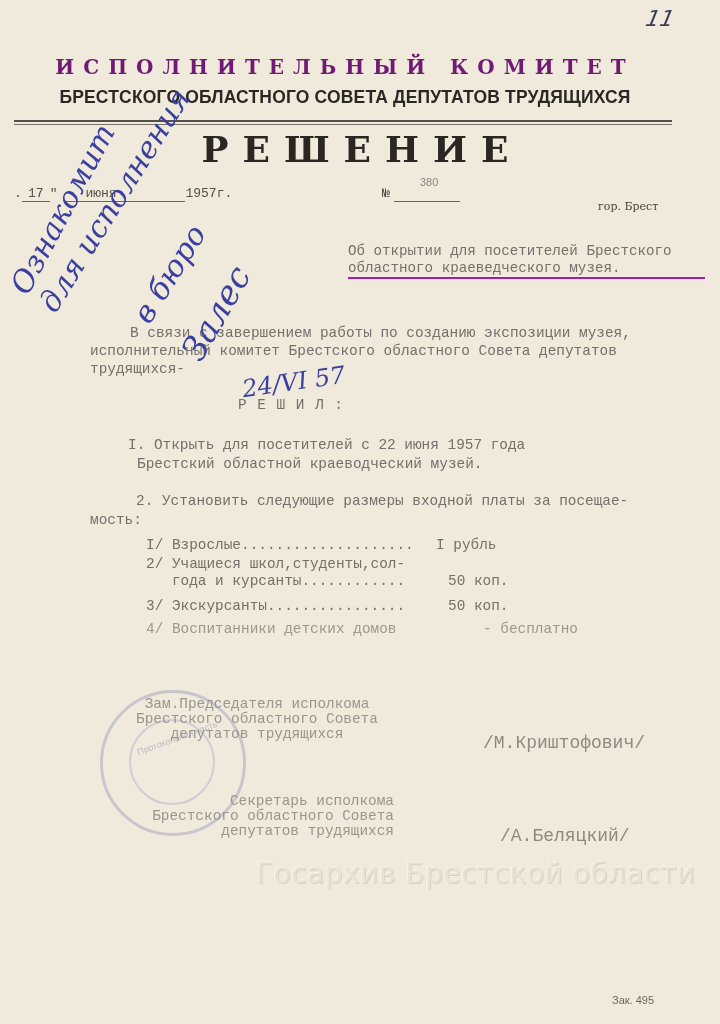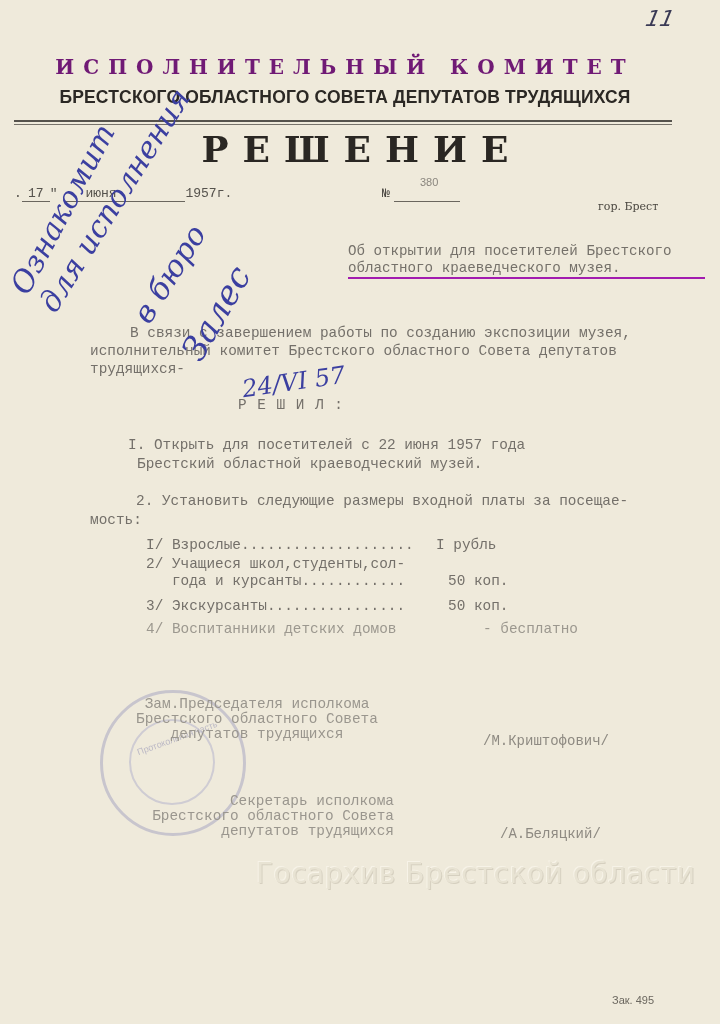--- a/index.html
+++ b/index.html
@@ -19,21 +19,21 @@
   .meta { top: 186px; font-size: 13px; color: #55524c; }
   .uline { border-bottom: 1px solid #6a665e; display: inline-block; }
   .num { left: 382px; top: 186px; font-size: 13px; color: #3d3a35; }
   .num .val { position: absolute; left: 38px; top: -10px; font-family: "Liberation Sans", sans-serif; font-size: 11px; color: #8a867e; }
   .city { left: 598px; top: 187px; font-family: "DejaVu Serif", serif; font-size: 11px; color: #4a4740; margin-top: 13px; }
   .subj { left: 348px; top: 243px; font-size: 14.2px; line-height: 17px; color: #75716a; }
   .subj .l2 { border-bottom: 2px solid #a21caf; padding-right: 5px; display: inline-block; width: 352px; }
   .body { font-size: 14.4px; line-height: 18px; color: #74706a; }
   .dots-row { font-size: 14.4px; color: #74706a; }
   .sig { font-size: 14.4px; line-height: 15px; color: #9a968e; text-align: center; }
-  .signame { font-size: 14px; color: #8e8a82; }
+  .signame { font-size: 18px; color: #8e8a82; }
   .watermark { left: 256px; top: 857px; font-family: "DejaVu Sans", sans-serif; font-size: 28px; color: #e8e3d3; text-shadow: 1px 1px 0 #d6d0c0, -1px -1px 0 #f7f3e8; letter-spacing: 0.5px; }
   .zak { left: 612px; top: 994px; font-family: "Liberation Sans", sans-serif; font-size: 11px; color: #6b675f; }
   .hand { font-family: "DejaVu Serif", serif; font-style: italic; color: #3b3fa0; font-size: 30px; }
   .stamp { left: 100px; top: 690px; width: 140px; height: 140px; border: 3px solid #b8b6c8; border-radius: 50%; opacity: 0.7; }
   .stamp-inner { position:absolute; left: 26px; top: 26px; width: 82px; height: 82px; border: 2px solid #c2c0d0; border-radius: 50%; }
   .stamp-text { position:absolute; left: 32px; top: 40px; font-family: "Liberation Sans", sans-serif; font-size: 9px; color: #a6a4bc; transform: rotate(-20deg); text-align: center; }
 </style>
 </head>
 <body>
 

